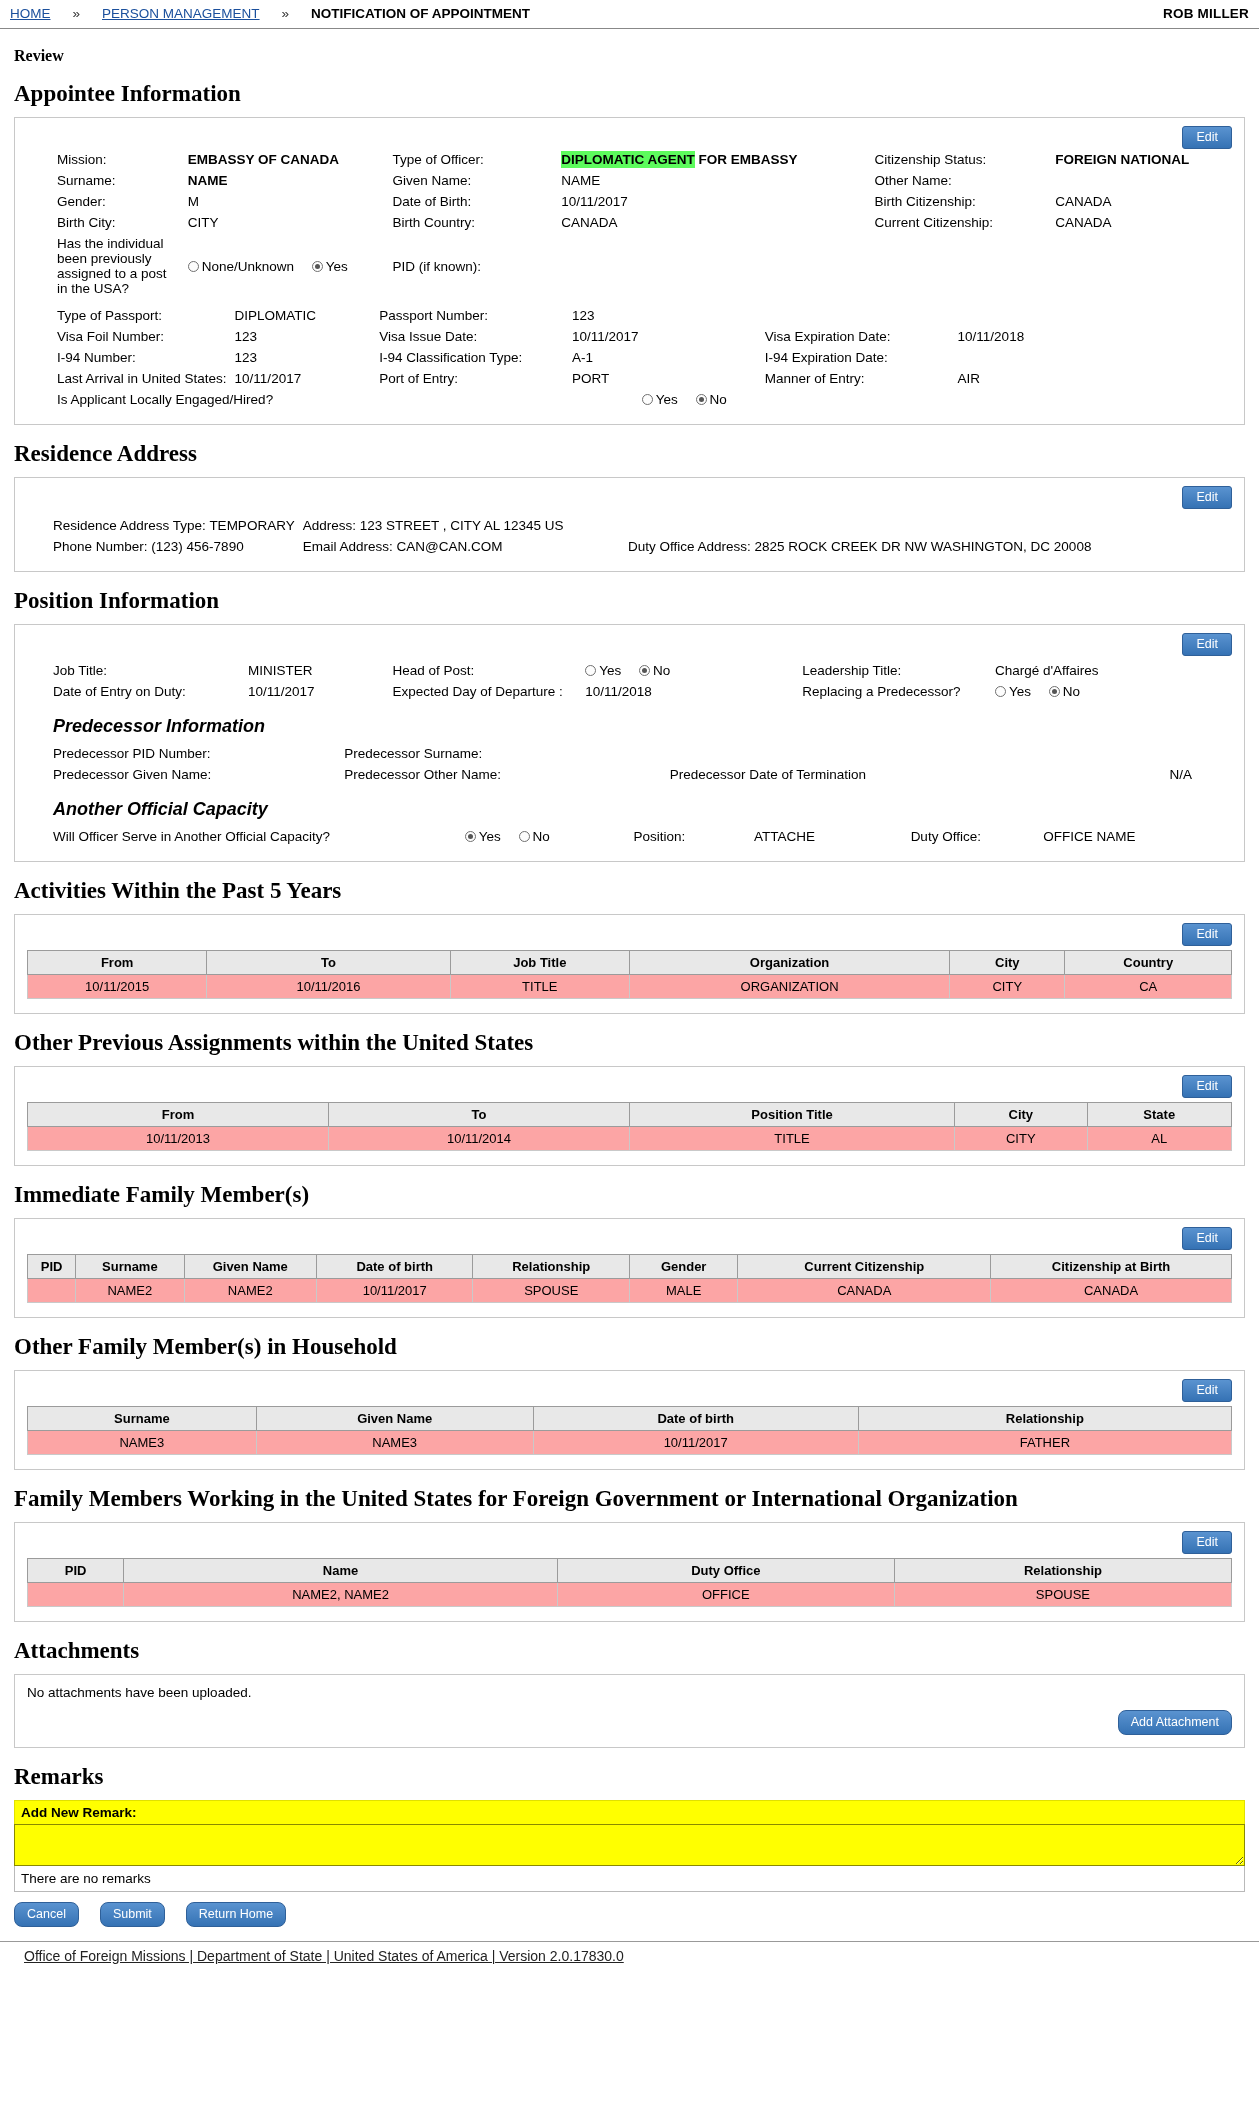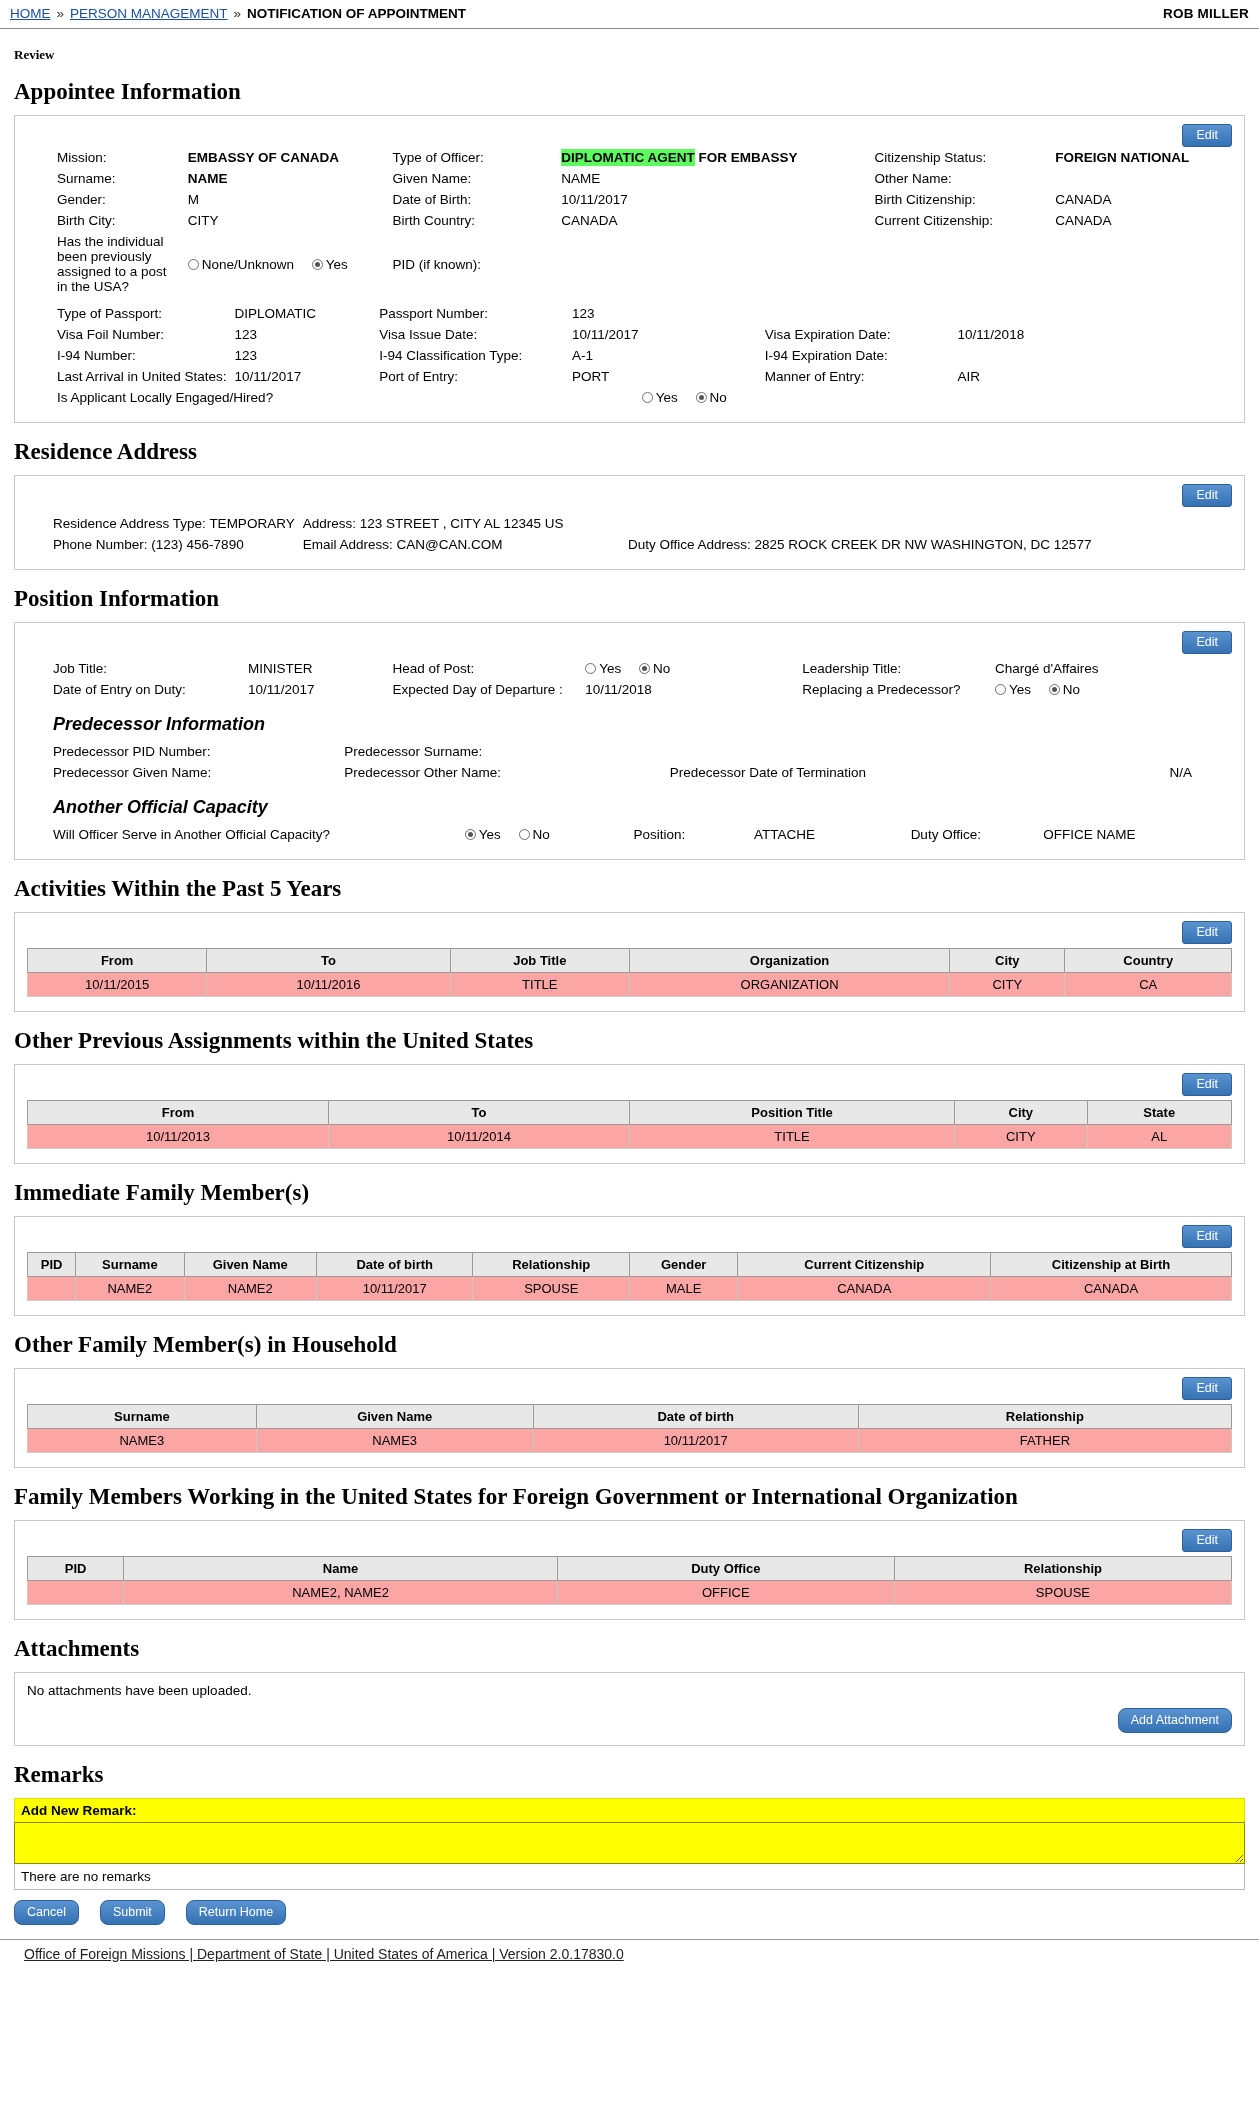--- a/index.html
+++ b/index.html
@@ -13,31 +13,31 @@
   }
   .page { width: 1259px; padding: 0; }
 
   
   .topbar {
     display:flex; align-items:center; justify-content:space-between;
     padding: 6px 10px 7px 10px;
     border-bottom: 1px solid #888;
     font-size: 13.5px;
   }
-  .crumbs { display:flex; align-items:center; gap:6px; }
+  .crumbs { display:flex; align-items:center; gap:22px; }
   .crumbs a { color:#1a4f9c; text-decoration: underline; font-size:13.5px; }
   .crumbs .sep { color:#333; font-size:13.5px; }
   .crumbs .current { font-weight: bold; color:#000; font-size:13.5px; }
   .user { font-weight:bold; font-size:13.5px; letter-spacing:.2px; }
 
   .content { padding: 0 14px; }
 
   h1.review {
     font-family:"Liberation Serif", serif;
-    font-size: 13px; font-weight: bold; margin: 18px 0 14px 0;
+    font-size: 16px; font-weight: bold; margin: 18px 0 14px 0;
   }
   h2.section {
     font-family:"Liberation Serif", serif;
     font-size: 23px; font-weight: bold; margin: 16px 0 10px 0;
   }
   .panel {
     border: 1px solid #c8c8c8;
     background:#fff;
     padding: 8px 12px 14px 12px;
     position:relative;
@@ -270,21 +270,21 @@
           <td class="lbl" style="padding-left:26px;">
             <span>Phone Number:</span>
             <span>(123) 456-7890</span>
           </td>
           <td>
             <span>Email Address:</span>
             <span>CAN@CAN.COM</span>
           </td>
           <td>
             <span>Duty Office Address:</span>
-            <span>2825 ROCK CREEK DR NW WASHINGTON, DC 12577</span>
+            <span>2825 ROCK CREEK DR NW WASHINGTON, DC 20008</span>
           </td>
         </tr>
       </tbody>
         </table>
     </div>
 
     <h2 class="section">Position Information</h2>
     <div class="panel">
       <div class="editwrap">
           <button class="btn-edit">Edit</button>

